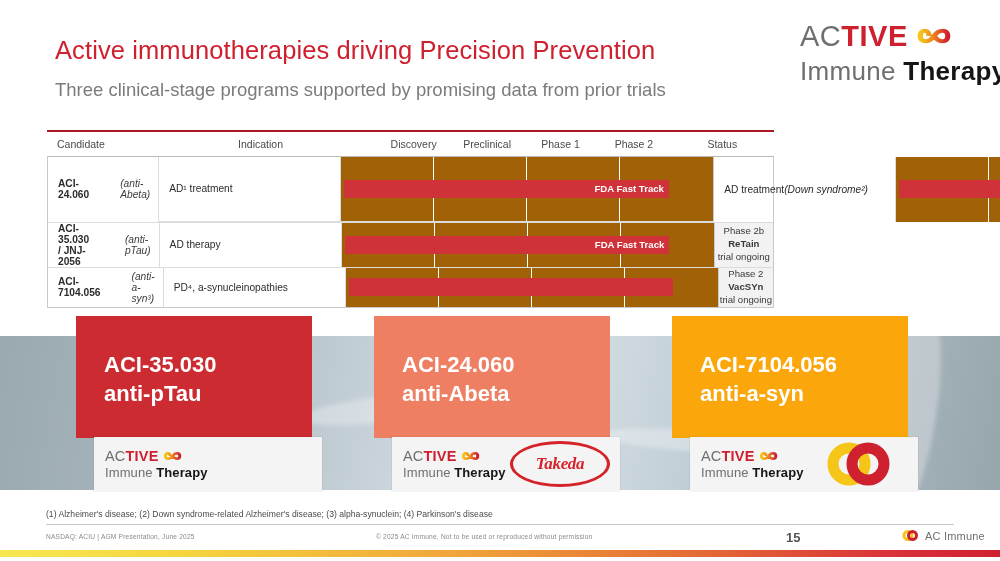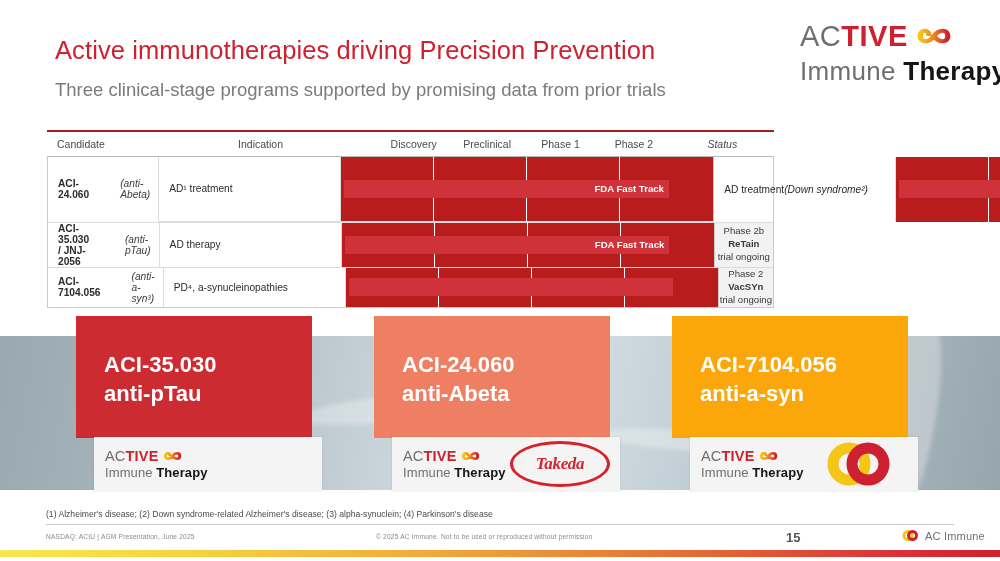--- a/index.html
+++ b/index.html
@@ -69,21 +69,21 @@
     display: flex;
     height: 24px;
     align-items: center;
     font-size: 10.5px;
     color: #4a4a4a;
   }
   .tbl-head > div { text-align: center; }
   .col-cand { width: 222px; text-align: left !important; padding-left: 10px; box-sizing: border-box; }
   .col-ind  { width: 182px; text-align: left !important; padding-left: 10px; box-sizing: border-box; }
   .col-ph   { width: 91px; }
-  .col-stat { width: 128px; font-style: italic; }
+  .col-stat { width: 128px; }
 
   .tbl-body {
     border: 1px solid #c9c9c9;
     border-top: 1px solid #b9b9b9;
   }
   .trow {
     display: flex;
     border-bottom: 1px solid #dcdcdc;
     min-height: 30px;
   }
@@ -109,21 +109,21 @@
     display: flex;
     align-items: center;
     font-size: 10.2px;
     color: #2b2b2b;
   }
   .cell-ind em { font-style: italic; }
   .cell-bars {
     width: 373px;
     box-sizing: border-box;
     position: relative;
-    background: #b91c1c;
+    background: #a16207;
     border-right: 1px solid #c9c9c9;
   }
   .phase-grid {
     position: absolute;
     inset: 0;
     display: flex;
     pointer-events: none;
   }
   .phase-grid span {
     width: 25%;

